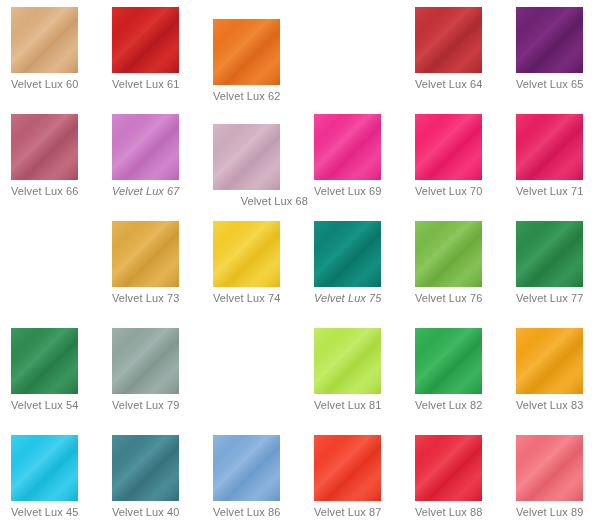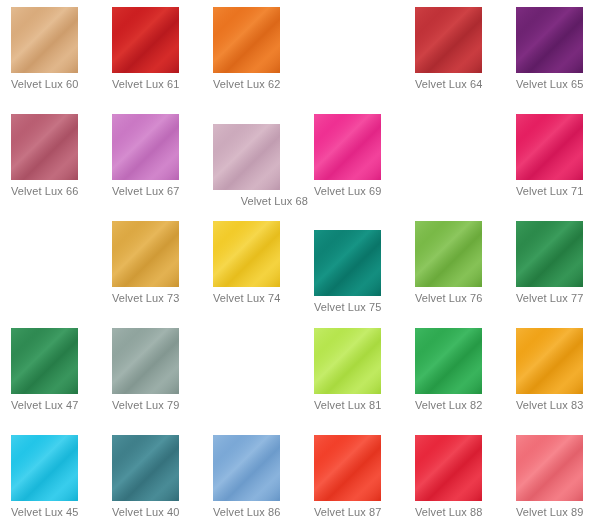--- a/index.html
+++ b/index.html
@@ -88,21 +88,21 @@
               <stop offset="0.7" stop-color="#e03a33" stop-opacity="0.45"></stop>
               <stop offset="0.84" stop-color="#a8141b" stop-opacity="0.7"></stop>
               <stop offset="1" stop-color="#cc1f21" stop-opacity="0.4"></stop>
             </linearGradient>
           </defs>
           <rect x="0" y="0" width="100" height="100" fill="url(#g1)"></rect>
         </svg>
       </div>
       <div class="swatch-label">Velvet Lux 61</div>
     </div>
-    <div class="swatch-cell" style="left: 202px; top: 0px; text-decoration: underline;">
+    <div class="swatch-cell" style="left: 202px; top: 12px; text-decoration: underline;">
       <div class="swatch-chip" style="background: rgb(234, 116, 32);">
         <svg class="sheen" viewBox="0 0 100 100" preserveAspectRatio="none">
           <defs>
             <linearGradient id="g2" x1="0" y1="0" x2="1" y2="1">
               <stop offset="0" stop-color="#d05d12" stop-opacity="0.85"></stop>
               <stop offset="0.16" stop-color="#f58f3c" stop-opacity="0.55"></stop>
               <stop offset="0.3" stop-color="#ea7420" stop-opacity="0.3"></stop>
               <stop offset="0.44" stop-color="#f58f3c" stop-opacity="0.7"></stop>
               <stop offset="0.56" stop-color="#d05d12" stop-opacity="0.55"></stop>
               <stop offset="0.7" stop-color="#f58f3c" stop-opacity="0.45"></stop>
@@ -168,21 +168,21 @@
               <stop offset="0.7" stop-color="#cc7c8c" stop-opacity="0.45"></stop>
               <stop offset="0.84" stop-color="#9e4659" stop-opacity="0.7"></stop>
               <stop offset="1" stop-color="#b95e72" stop-opacity="0.4"></stop>
             </linearGradient>
           </defs>
           <rect x="0" y="0" width="100" height="100" fill="url(#g6)"></rect>
         </svg>
       </div>
       <div class="swatch-label">Velvet Lux 66</div>
     </div>
-    <div class="swatch-cell" style="left: 101px; top: 107px;">
+    <div class="swatch-cell" style="left: 101px; top: 107px; font-style: italic;">
       <div class="swatch-chip" style="background: rgb(202, 120, 196);">
         <svg class="sheen" viewBox="0 0 100 100" preserveAspectRatio="none">
           <defs>
             <linearGradient id="g7" x1="0" y1="0" x2="1" y2="1">
               <stop offset="0" stop-color="#b35fae" stop-opacity="0.85"></stop>
               <stop offset="0.16" stop-color="#da95d4" stop-opacity="0.55"></stop>
               <stop offset="0.3" stop-color="#ca78c4" stop-opacity="0.3"></stop>
               <stop offset="0.44" stop-color="#da95d4" stop-opacity="0.7"></stop>
               <stop offset="0.56" stop-color="#b35fae" stop-opacity="0.55"></stop>
               <stop offset="0.7" stop-color="#da95d4" stop-opacity="0.45"></stop>
@@ -228,20 +228,40 @@
               <stop offset="0.7" stop-color="#f758a7" stop-opacity="0.45"></stop>
               <stop offset="0.84" stop-color="#d81c7c" stop-opacity="0.7"></stop>
               <stop offset="1" stop-color="#ef3092" stop-opacity="0.4"></stop>
             </linearGradient>
           </defs>
           <rect x="0" y="0" width="100" height="100" fill="url(#g9)"></rect>
         </svg>
       </div>
       <div class="swatch-label">Velvet Lux 69</div>
     </div>
+    <div class="swatch-cell" style="left: 404px; top: 107px;">
+      <div class="swatch-chip" style="background: rgb(244, 36, 110);">
+        <svg class="sheen" viewBox="0 0 100 100" preserveAspectRatio="none">
+          <defs>
+            <linearGradient id="g10" x1="0" y1="0" x2="1" y2="1">
+              <stop offset="0" stop-color="#db0f5c" stop-opacity="0.85"></stop>
+              <stop offset="0.16" stop-color="#fb4a87" stop-opacity="0.55"></stop>
+              <stop offset="0.3" stop-color="#f4246e" stop-opacity="0.3"></stop>
+              <stop offset="0.44" stop-color="#fb4a87" stop-opacity="0.7"></stop>
+              <stop offset="0.56" stop-color="#db0f5c" stop-opacity="0.55"></stop>
+              <stop offset="0.7" stop-color="#fb4a87" stop-opacity="0.45"></stop>
+              <stop offset="0.84" stop-color="#db0f5c" stop-opacity="0.7"></stop>
+              <stop offset="1" stop-color="#f4246e" stop-opacity="0.4"></stop>
+            </linearGradient>
+          </defs>
+          <rect x="0" y="0" width="100" height="100" fill="url(#g10)"></rect>
+        </svg>
+      </div>
+      <div class="swatch-label">Velvet Lux 70</div>
+    </div>
     <div class="swatch-cell" style="left: 505px; top: 107px;">
       <div class="swatch-chip" style="background: rgb(229, 31, 97);">
         <svg class="sheen" viewBox="0 0 100 100" preserveAspectRatio="none">
           <defs>
             <linearGradient id="g11" x1="0" y1="0" x2="1" y2="1">
               <stop offset="0" stop-color="#c50f4f" stop-opacity="0.85"></stop>
               <stop offset="0.16" stop-color="#f2457d" stop-opacity="0.55"></stop>
               <stop offset="0.3" stop-color="#e51f61" stop-opacity="0.3"></stop>
               <stop offset="0.44" stop-color="#f2457d" stop-opacity="0.7"></stop>
               <stop offset="0.56" stop-color="#c50f4f" stop-opacity="0.55"></stop>
@@ -288,21 +308,21 @@
               <stop offset="0.7" stop-color="#f8dd5a" stop-opacity="0.45"></stop>
               <stop offset="0.84" stop-color="#ddb212" stop-opacity="0.7"></stop>
               <stop offset="1" stop-color="#f2cb2a" stop-opacity="0.4"></stop>
             </linearGradient>
           </defs>
           <rect x="0" y="0" width="100" height="100" fill="url(#g14)"></rect>
         </svg>
       </div>
       <div class="swatch-label">Velvet Lux 74</div>
     </div>
-    <div class="swatch-cell" style="left: 303px; top: 223px;">
+    <div class="swatch-cell" style="left: 303px; top: 214px; font-style: italic;">
       <div class="swatch-chip" style="background: rgb(14, 131, 117);">
         <svg class="sheen" viewBox="0 0 100 100" preserveAspectRatio="none">
           <defs>
             <linearGradient id="g15" x1="0" y1="0" x2="1" y2="1">
               <stop offset="0" stop-color="#066a5e" stop-opacity="0.85"></stop>
               <stop offset="0.16" stop-color="#1a9c8c" stop-opacity="0.55"></stop>
               <stop offset="0.3" stop-color="#0e8375" stop-opacity="0.3"></stop>
               <stop offset="0.44" stop-color="#1a9c8c" stop-opacity="0.7"></stop>
               <stop offset="0.56" stop-color="#066a5e" stop-opacity="0.55"></stop>
               <stop offset="0.7" stop-color="#1a9c8c" stop-opacity="0.45"></stop>
@@ -366,21 +386,21 @@
               <stop offset="0.44" stop-color="#45a46a" stop-opacity="0.7"></stop>
               <stop offset="0.56" stop-color="#1f713f" stop-opacity="0.55"></stop>
               <stop offset="0.7" stop-color="#45a46a" stop-opacity="0.45"></stop>
               <stop offset="0.84" stop-color="#1f713f" stop-opacity="0.7"></stop>
               <stop offset="1" stop-color="#2f8a52" stop-opacity="0.4"></stop>
             </linearGradient>
           </defs>
           <rect x="0" y="0" width="100" height="100" fill="url(#g18)"></rect>
         </svg>
       </div>
-      <div class="swatch-label">Velvet Lux 47</div>
+      <div class="swatch-label">Velvet Lux 54</div>
     </div>
     <div class="swatch-cell" style="left: 101px; top: 321px;">
       <div class="swatch-chip" style="background: rgb(144, 164, 158);">
         <svg class="sheen" viewBox="0 0 100 100" preserveAspectRatio="none">
           <defs>
             <linearGradient id="g19" x1="0" y1="0" x2="1" y2="1">
               <stop offset="0" stop-color="#788c86" stop-opacity="0.85"></stop>
               <stop offset="0.16" stop-color="#a9bab5" stop-opacity="0.55"></stop>
               <stop offset="0.3" stop-color="#90a49e" stop-opacity="0.3"></stop>
               <stop offset="0.44" stop-color="#a9bab5" stop-opacity="0.7"></stop>

